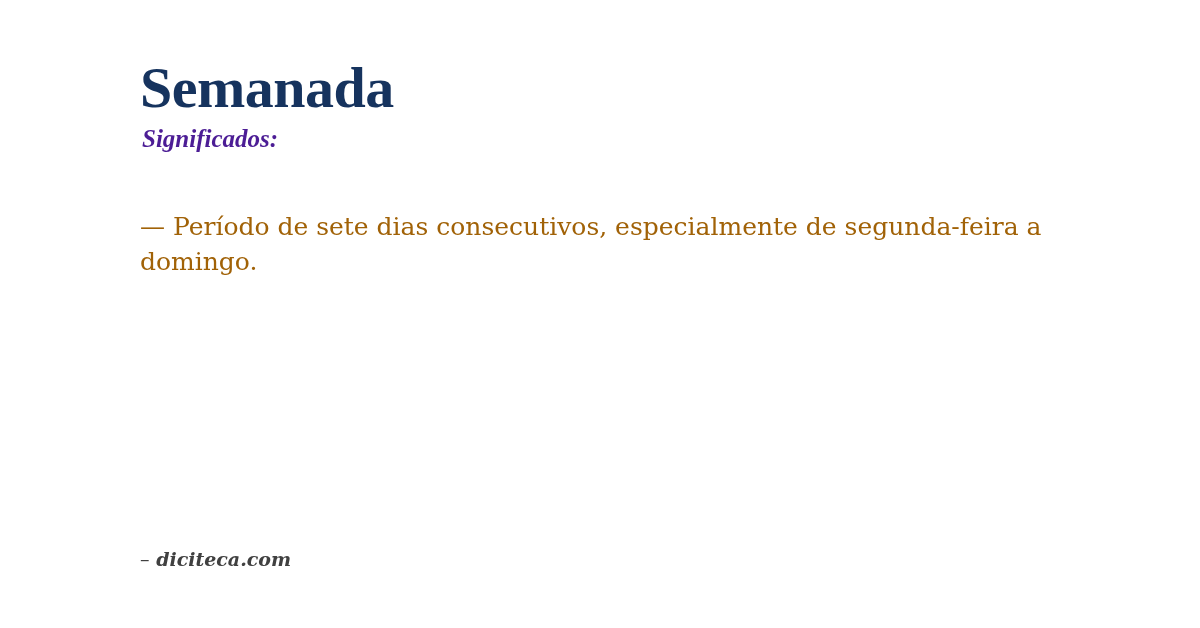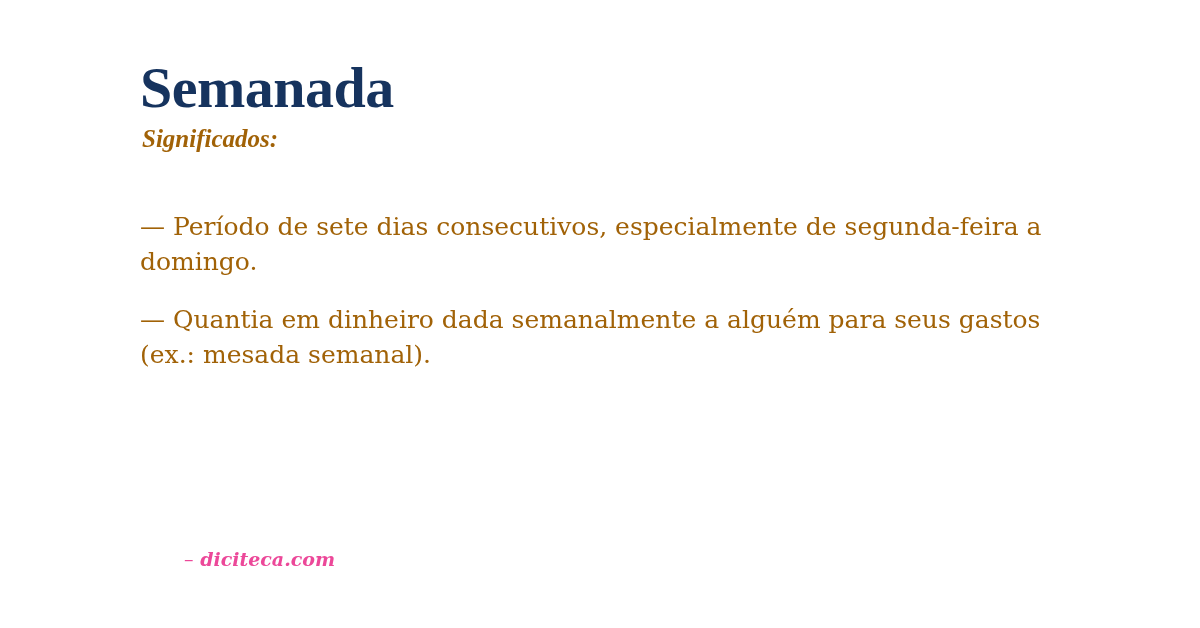--- a/index.html
+++ b/index.html
@@ -27,21 +27,21 @@
     line-height: 1.12;
     color: #16335e;
     letter-spacing: -0.5px;
     margin: 0;
   }
   .subtitle {
     font-family: "Liberation Serif", serif;
     font-style: italic;
     font-weight: bold;
     font-size: 25px;
-    color: #a16207;
+    color: #4c1d95;
     margin: 4px 0 0 2px;
   }
   .definitions {
     margin-top: 56px;
   }
   .definition {
     font-family: "DejaVu Serif", serif;
     font-size: 25px;
     line-height: 1.42;
     color: #a16207;
@@ -53,22 +53,21 @@
     white-space: nowrap;
   }
   .source {
     position: absolute;
     left: 140px;
     bottom: 58px;
     font-family: "DejaVu Serif", serif;
     font-style: italic;
     font-weight: bold;
     font-size: 19px;
-    color: #ec4899;
-    margin-left: 44px;
+    color: #404040;
   }
   .source .src-dash {
     font-style: normal;
     font-weight: normal;
   }
 </style>
 </head>
 <body>
 
 <div class="card">
@@ -78,24 +77,20 @@
   <div class="subtitle">Significados:</div>
 
   <div class="definitions">
 
     <p class="definition">
       <span class="dash">—</span>
       <span>Período de sete dias consecutivos, especialmente de segunda-feira a domingo.</span>
     </p>
 
 
-    <p class="definition">
-      <span class="dash">—</span>
-      <span>Quantia em dinheiro dada semanalmente a alguém para seus gastos (ex.: mesada semanal).</span>
-    </p>
 
   </div>
 
   <div class="source">
     <span class="src-dash">–</span>
     <span>diciteca.com</span>
   </div>
 
 </div>
 

